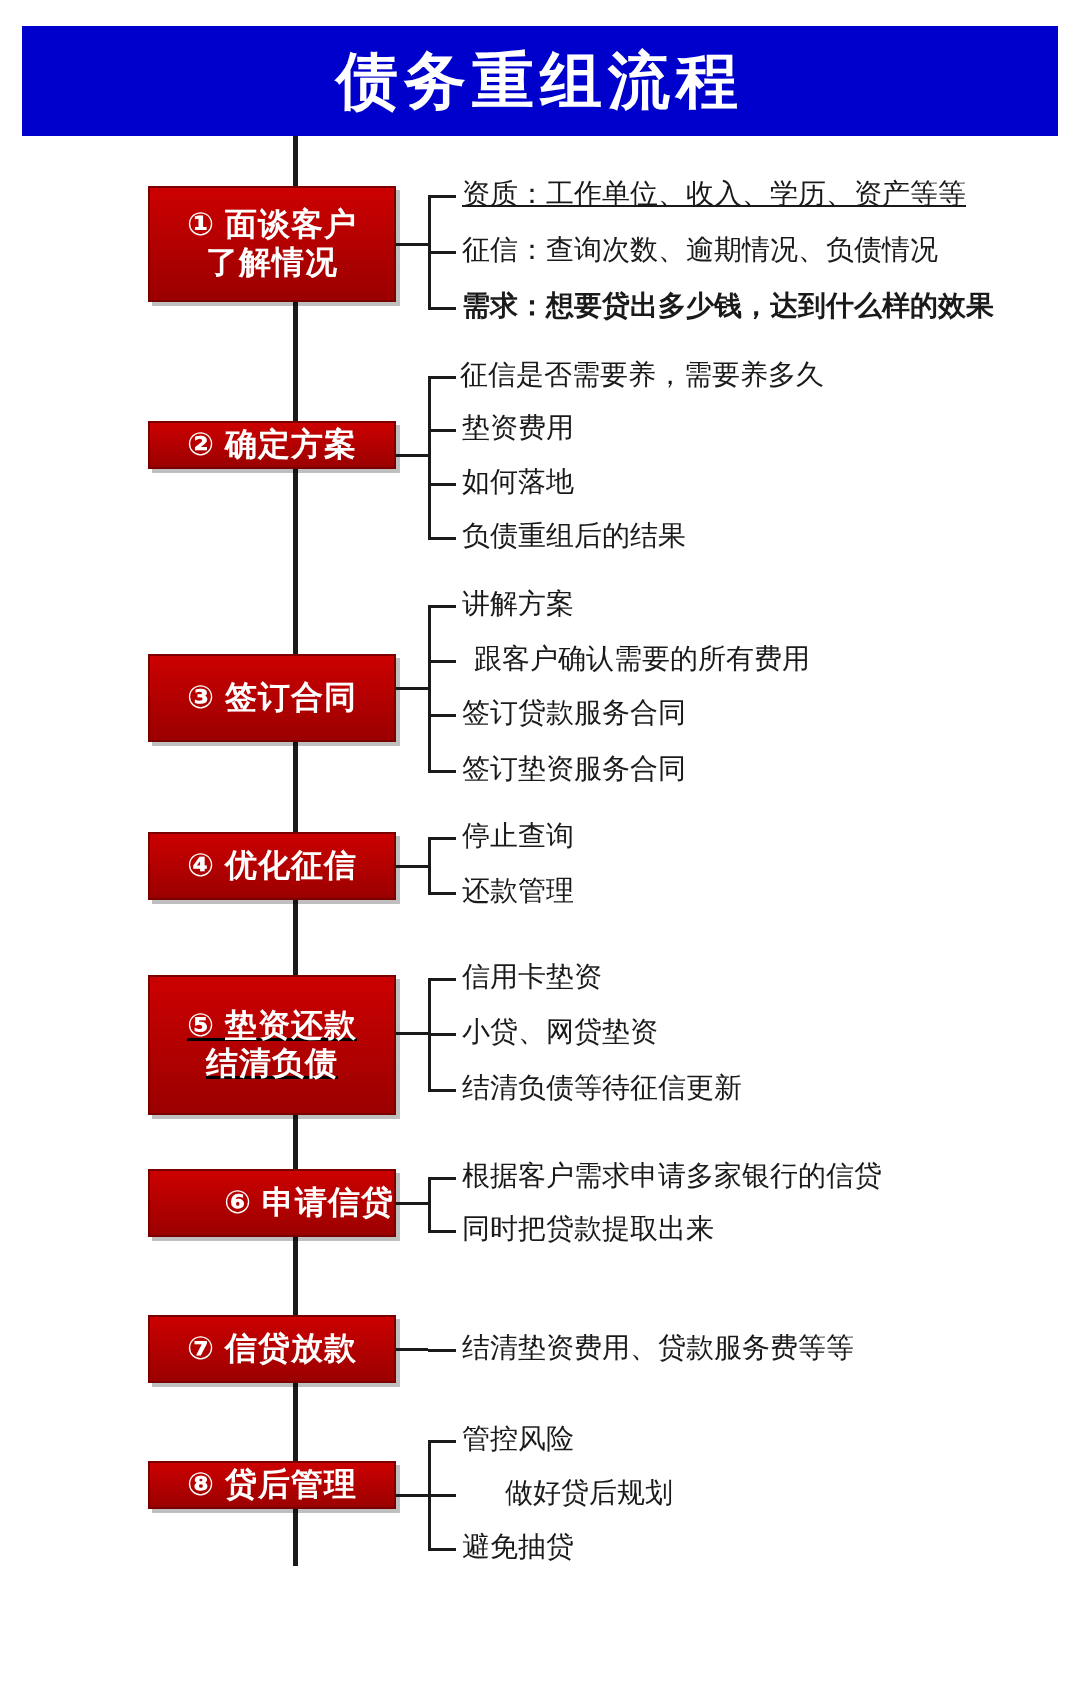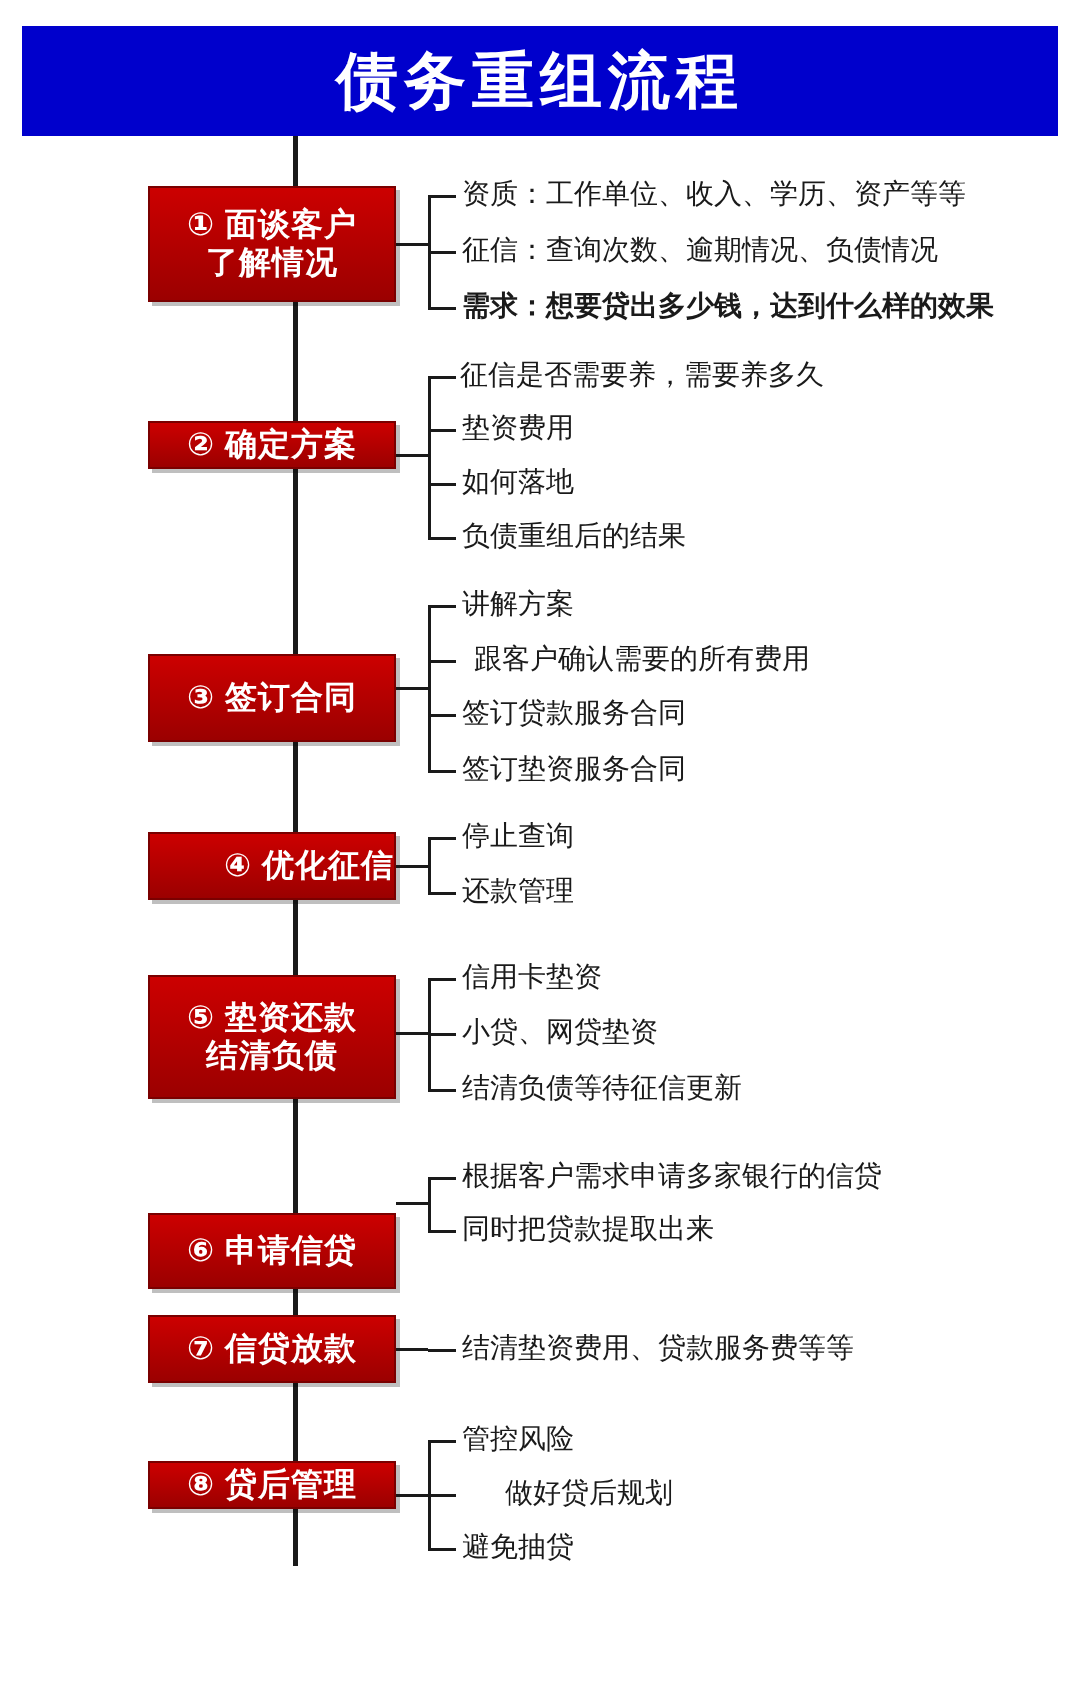--- a/index.html
+++ b/index.html
@@ -105,21 +105,21 @@
 <div class="spine"></div>
 
 <div id="steps-root">
     <div class="step-box" style="top: 186px; height: 116px;">
       <div class="step-label">① 面谈客户
 了解情况</div>
     </div>
     <div class="box-connector" style="left: 396px; top: 243px; width: 32px;"></div>
     <div class="bracket" style="left: 428px; top: 196px; height: 112px;"></div>
     <div class="tick" style="left: 428px; top: 195px;"></div>
-    <div class="item-text" style="left: 462px; top: 180px;">资质：工作单位、收入、学历、资产等等</div>
+    <div class="item-text" style="left: 462px; top: 180px; text-decoration: underline;">资质：工作单位、收入、学历、资产等等</div>
     <div class="tick" style="left: 428px; top: 251px;"></div>
     <div class="item-text" style="left: 462px; top: 236px;">征信：查询次数、逾期情况、负债情况</div>
     <div class="tick" style="left: 428px; top: 307px;"></div>
     <div class="item-text" style="left: 462px; top: 292px; font-weight: bold;">需求：想要贷出多少钱，达到什么样的效果</div>
     <div class="step-box" style="top: 421px; height: 48px;">
       <div class="step-label">② 确定方案</div>
     </div>
     <div class="box-connector" style="left: 396px; top: 454px; width: 32px;"></div>
     <div class="bracket" style="left: 428px; top: 377px; height: 161px;"></div>
     <div class="tick" style="left: 428px; top: 376px;"></div>
@@ -136,42 +136,42 @@
     <div class="box-connector" style="left: 396px; top: 687px; width: 32px;"></div>
     <div class="bracket" style="left: 428px; top: 606px; height: 165px;"></div>
     <div class="tick" style="left: 428px; top: 605px;"></div>
     <div class="item-text" style="left: 462px; top: 590px;">讲解方案</div>
     <div class="tick" style="left: 428px; top: 660px;"></div>
     <div class="item-text" style="left: 474px; top: 645px;">跟客户确认需要的所有费用</div>
     <div class="tick" style="left: 428px; top: 714px;"></div>
     <div class="item-text" style="left: 462px; top: 699px;">签订贷款服务合同</div>
     <div class="tick" style="left: 428px; top: 770px;"></div>
     <div class="item-text" style="left: 462px; top: 755px;">签订垫资服务合同</div>
-    <div class="step-box" style="top: 832px; height: 68px; justify-content: flex-end;">
+    <div class="step-box" style="top: 832px; height: 68px;">
       <div class="step-label">④ 优化征信</div>
     </div>
     <div class="box-connector" style="left: 396px; top: 865px; width: 32px;"></div>
     <div class="bracket" style="left: 428px; top: 838px; height: 55px;"></div>
     <div class="tick" style="left: 428px; top: 837px;"></div>
     <div class="item-text" style="left: 462px; top: 822px;">停止查询</div>
     <div class="tick" style="left: 428px; top: 892px;"></div>
     <div class="item-text" style="left: 462px; top: 877px;">还款管理</div>
-    <div class="step-box" style="top: 975px; height: 124px;">
+    <div class="step-box" style="top: 975px; height: 140px; text-decoration: underline;">
       <div class="step-label">⑤ 垫资还款
 结清负债</div>
     </div>
     <div class="box-connector" style="left: 396px; top: 1032px; width: 32px;"></div>
     <div class="bracket" style="left: 428px; top: 979px; height: 111px;"></div>
     <div class="tick" style="left: 428px; top: 978px;"></div>
     <div class="item-text" style="left: 462px; top: 963px;">信用卡垫资</div>
     <div class="tick" style="left: 428px; top: 1033px;"></div>
     <div class="item-text" style="left: 462px; top: 1018px;">小贷、网贷垫资</div>
     <div class="tick" style="left: 428px; top: 1089px;"></div>
     <div class="item-text" style="left: 462px; top: 1074px;">结清负债等待征信更新</div>
-    <div class="step-box" style="top: 1213px; height: 76px;">
+    <div class="step-box" style="top: 1169px; height: 68px; justify-content: flex-end;">
       <div class="step-label">⑥ 申请信贷</div>
     </div>
     <div class="box-connector" style="left: 396px; top: 1202px; width: 32px;"></div>
     <div class="bracket" style="left: 428px; top: 1178px; height: 53px;"></div>
     <div class="tick" style="left: 428px; top: 1177px;"></div>
     <div class="item-text" style="left: 462px; top: 1162px;">根据客户需求申请多家银行的信贷</div>
     <div class="tick" style="left: 428px; top: 1230px;"></div>
     <div class="item-text" style="left: 462px; top: 1215px;">同时把贷款提取出来</div>
     <div class="step-box" style="top: 1315px; height: 68px;">
       <div class="step-label">⑦ 信贷放款</div>

